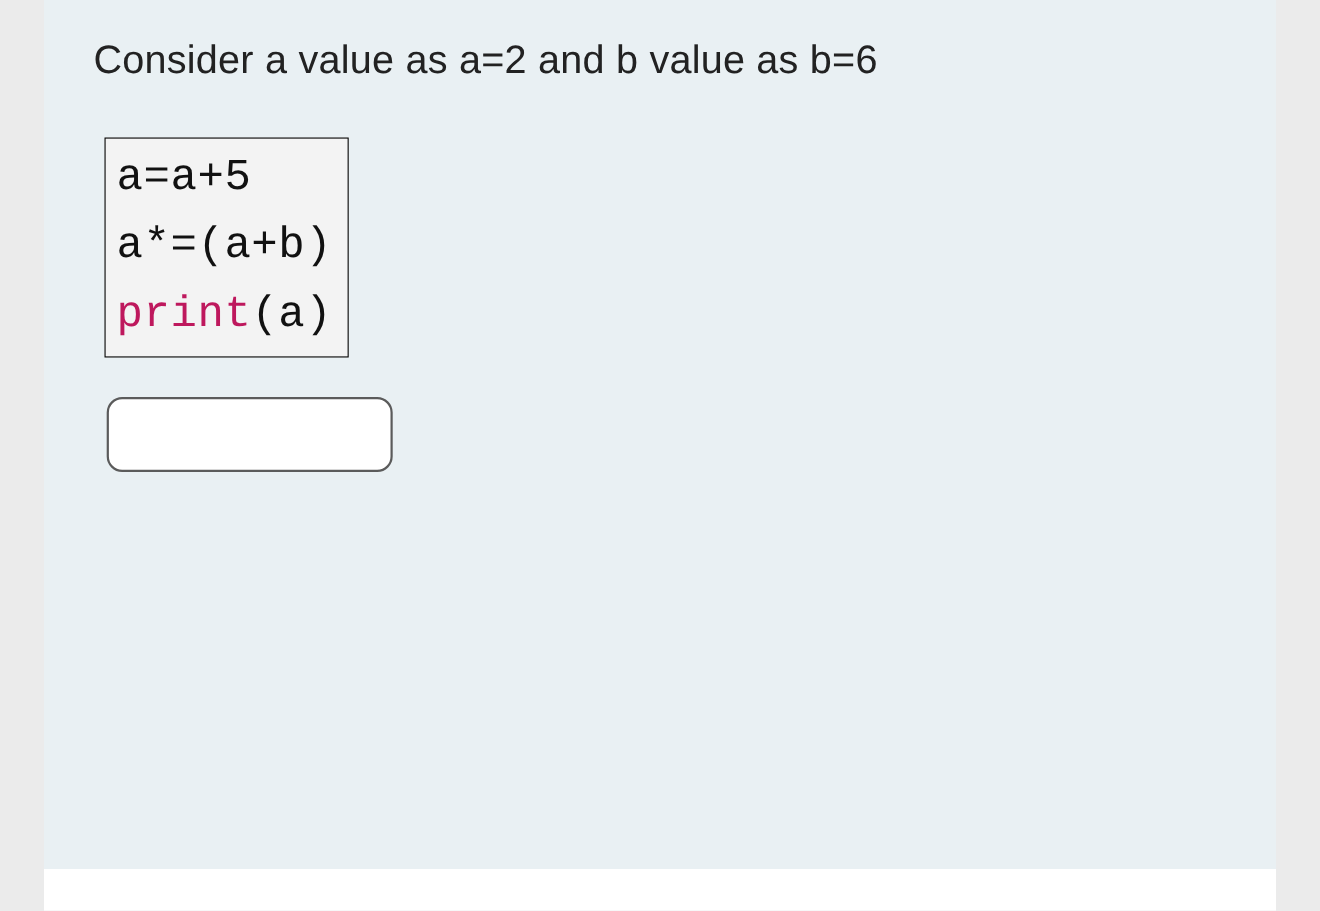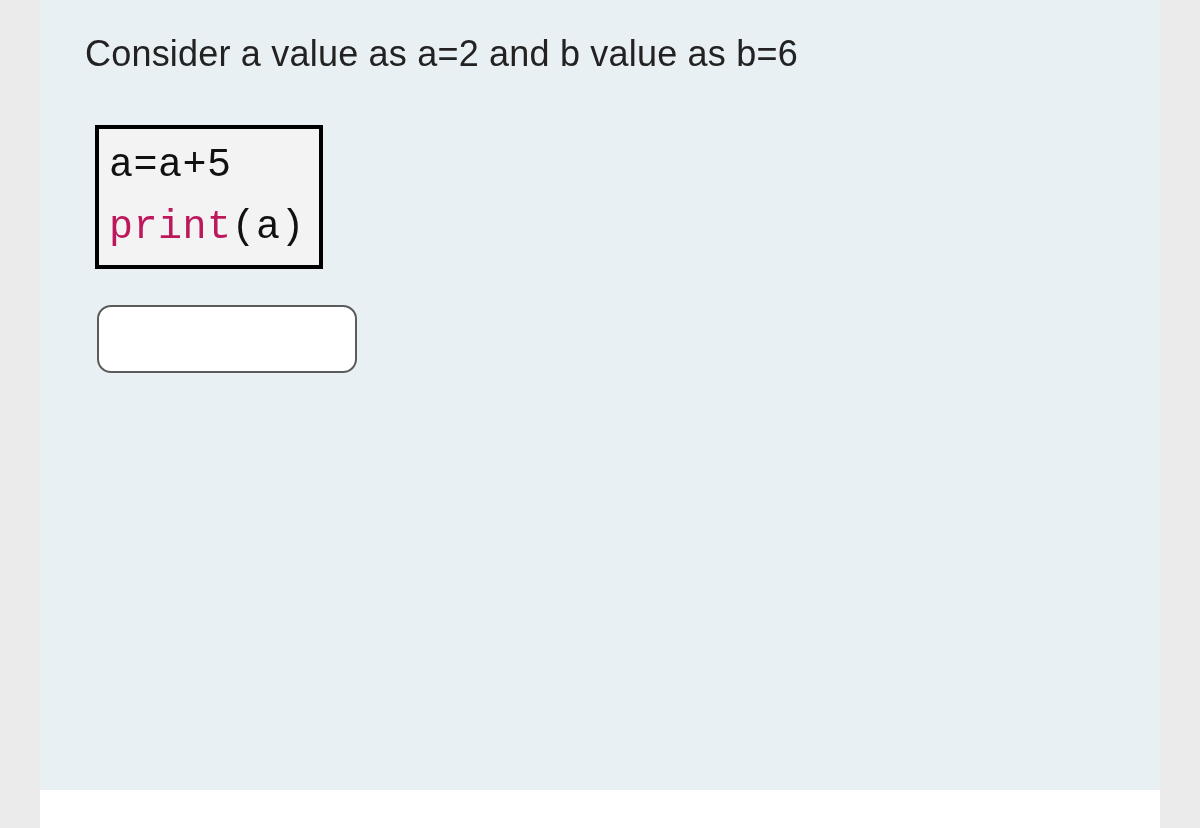--- a/index.html
+++ b/index.html
@@ -37,21 +37,21 @@
   }
   .q-text {
     font-size: 36px;
     color: #222;
     line-height: 1.35;
     margin-bottom: 28px;
     letter-spacing: 0.2px;
   }
   .code-block {
     background: #f3f3f3;
-    border: 4px solid #000000;
+    border: 1px solid #000000;
     display: inline-block;
     padding: 6px 14px 6px 10px;
     margin-top: 18px;
     margin-bottom: 20px;
     margin-left: 10px;
     filter: blur(0.4px);
   }
   .code-line {
     font-family: "Courier New", Courier, monospace;
     font-size: 40px;
@@ -77,20 +77,21 @@
 </head>
 <body>
 
 <div class="page-wrap">
   <div class="question-card">
 
     <p class="q-text">Consider a value as a=2 and b value as b=6</p>
 
     <div class="code-block">
       <div class="code-line">a=a+5</div>
+      <div class="code-line">a*=(a+b)</div>
       <div class="code-line"><span class="fn">print</span><span>(a)</span></div>
     </div>
 
     <input type="text" class="answer-input" placeholder="" style="">
 
   </div>
   <div class="bottom-white"></div>
 </div>
 
 </body></html>

